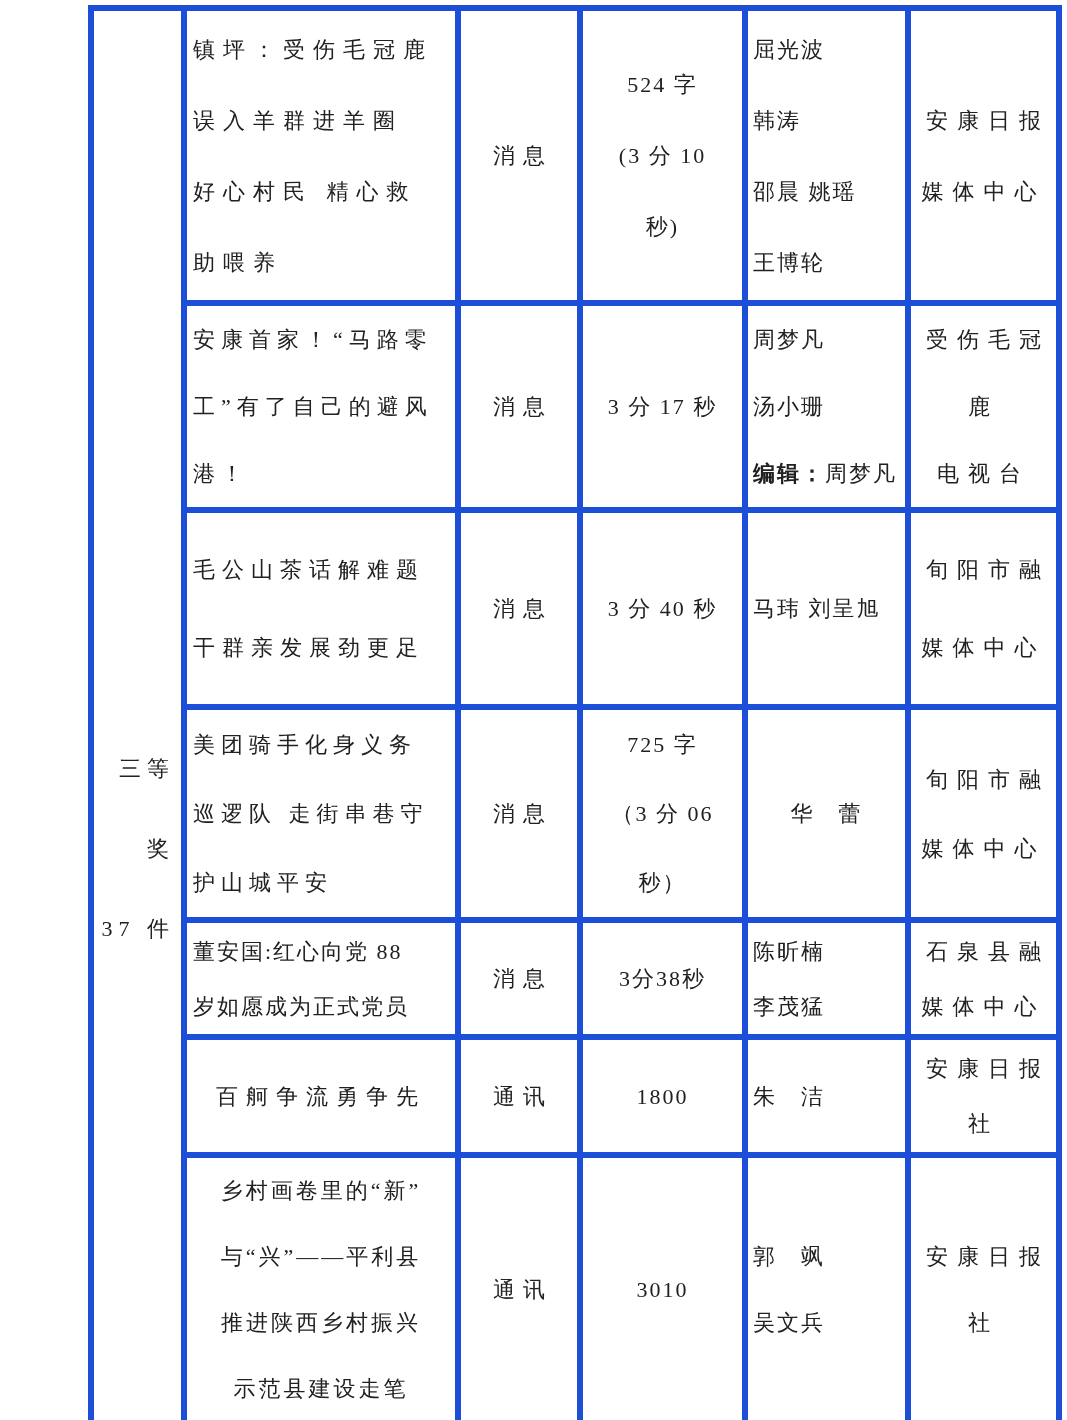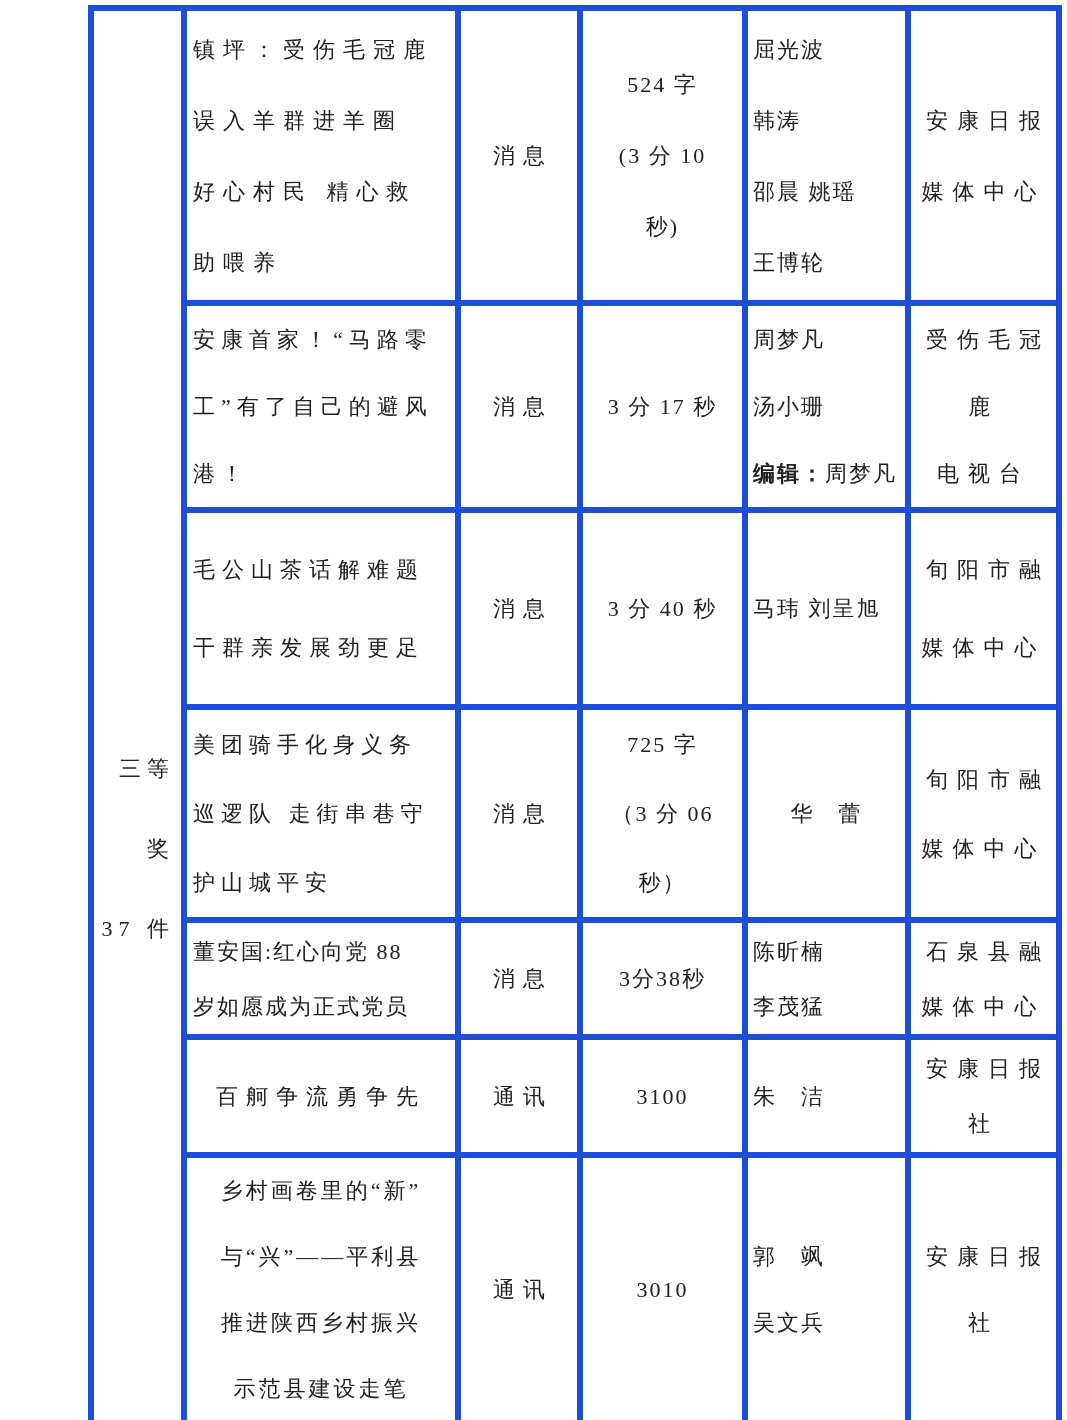--- a/index.html
+++ b/index.html
@@ -124,21 +124,21 @@
         <td class="c-genre">消息</td>
         <td class="c-len pre">3分38秒</td>
         <td class="c-auth pre">陈昕楠
 李茂猛</td>
         <td class="c-org pre">石泉县融
 媒体中心</td>
       </tr>
       <tr class="r6">
         <td class="c-title pre">百舸争流勇争先</td>
         <td class="c-genre">通讯</td>
-        <td class="c-len pre">3100</td>
+        <td class="c-len pre">1800</td>
         <td class="c-auth pre">朱　洁</td>
         <td class="c-org pre">安康日报
 社</td>
       </tr>
       <tr class="r7">
         <td class="c-title pre">乡村画卷里的“新”
 与“兴”——平利县
 推进陕西乡村振兴
 示范县建设走笔</td>
         <td class="c-genre">通讯</td>

